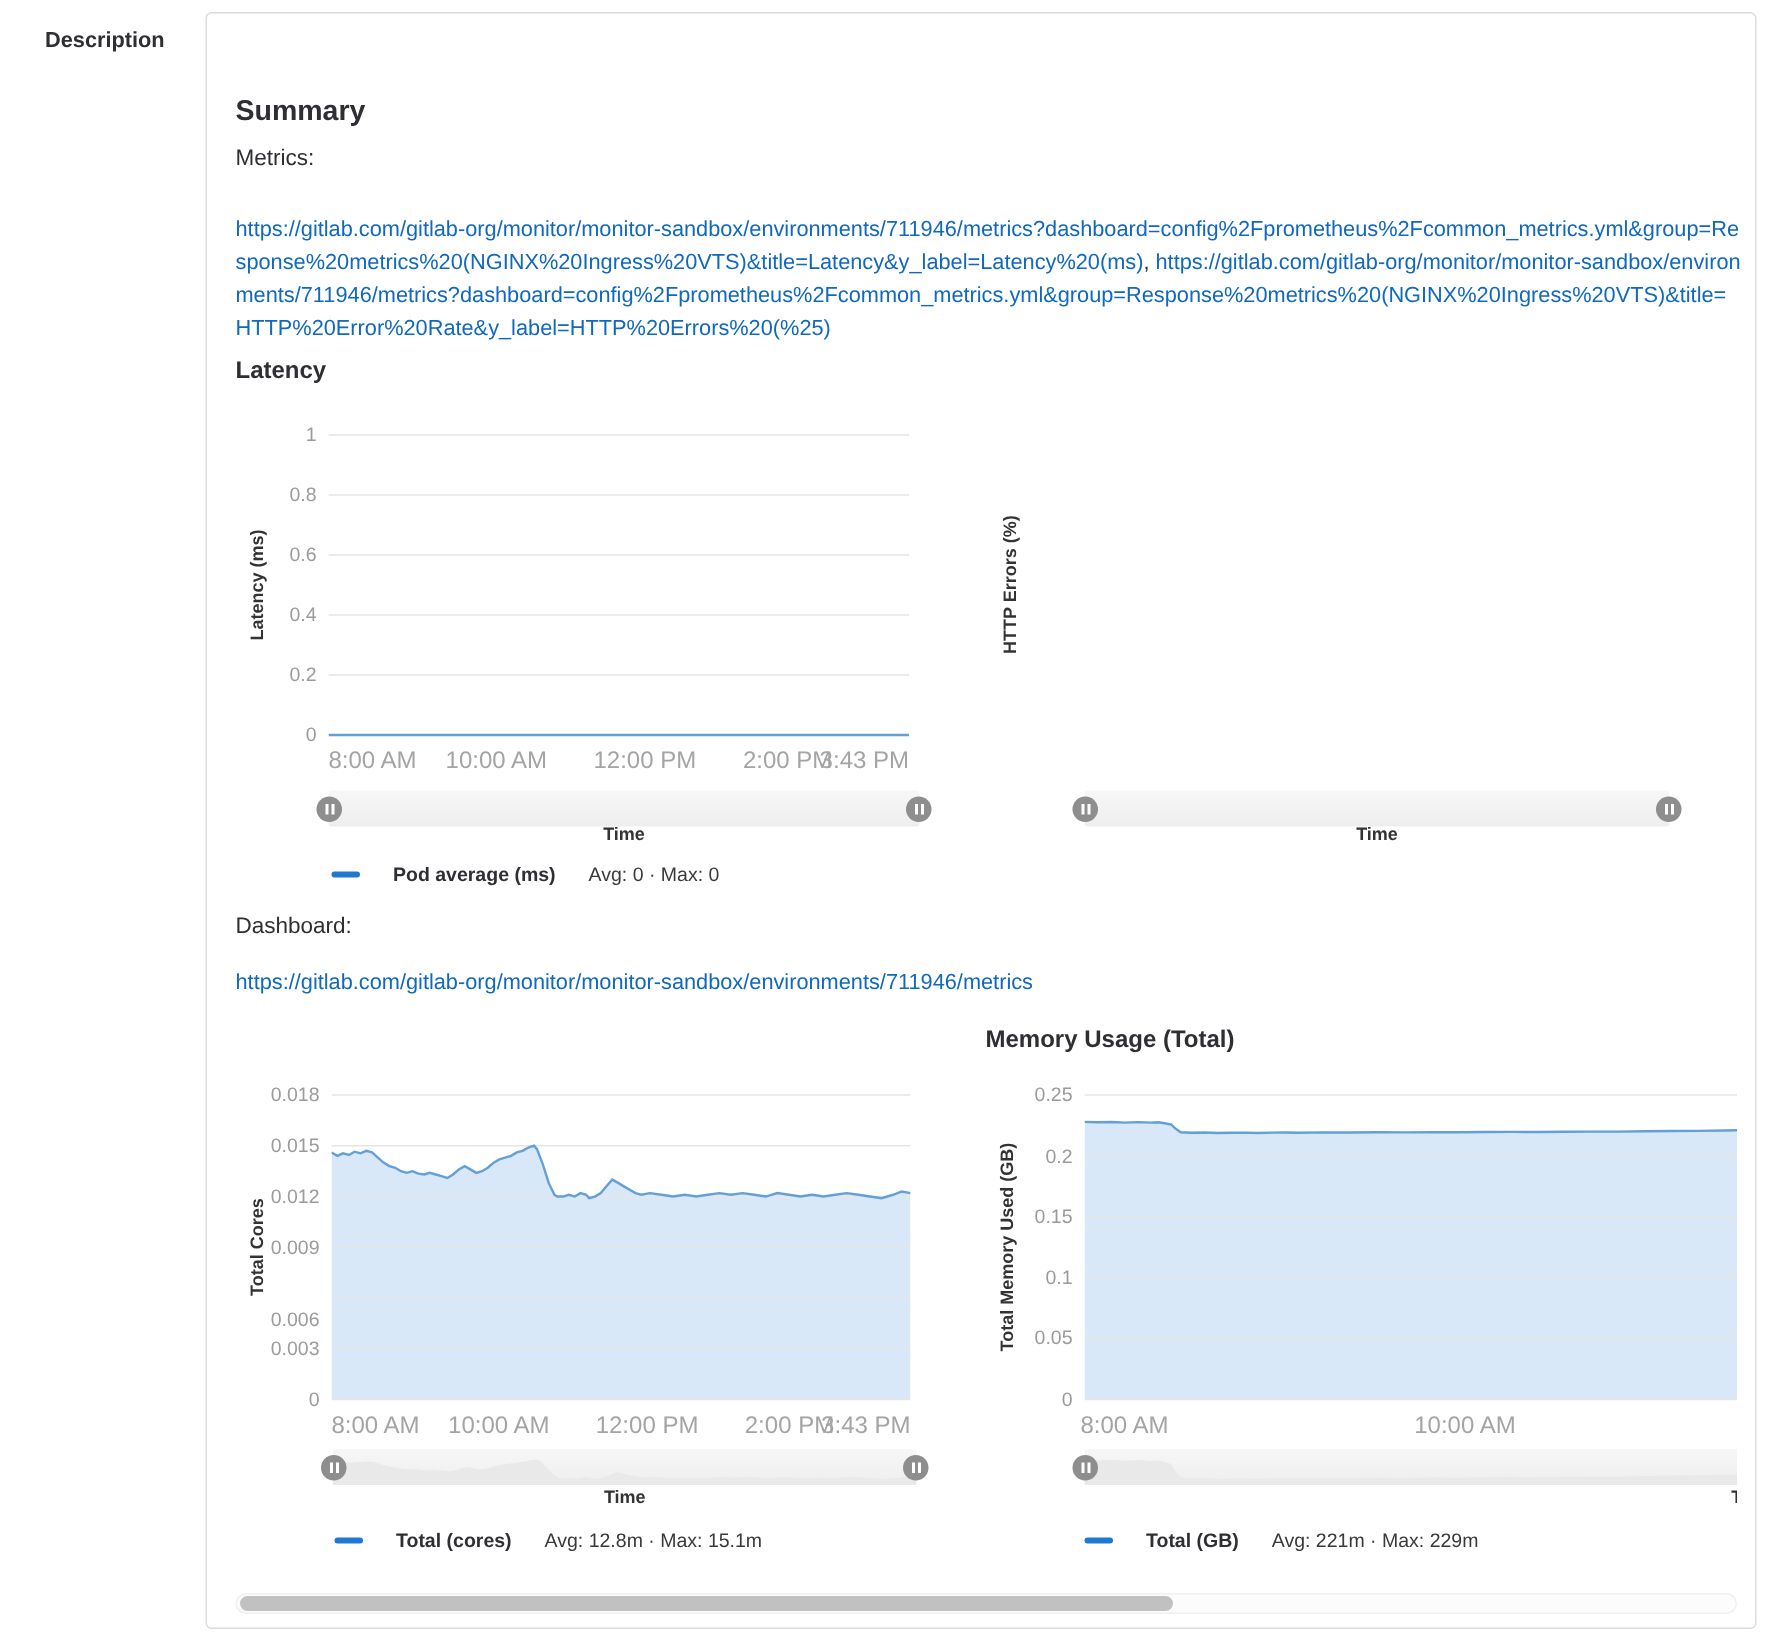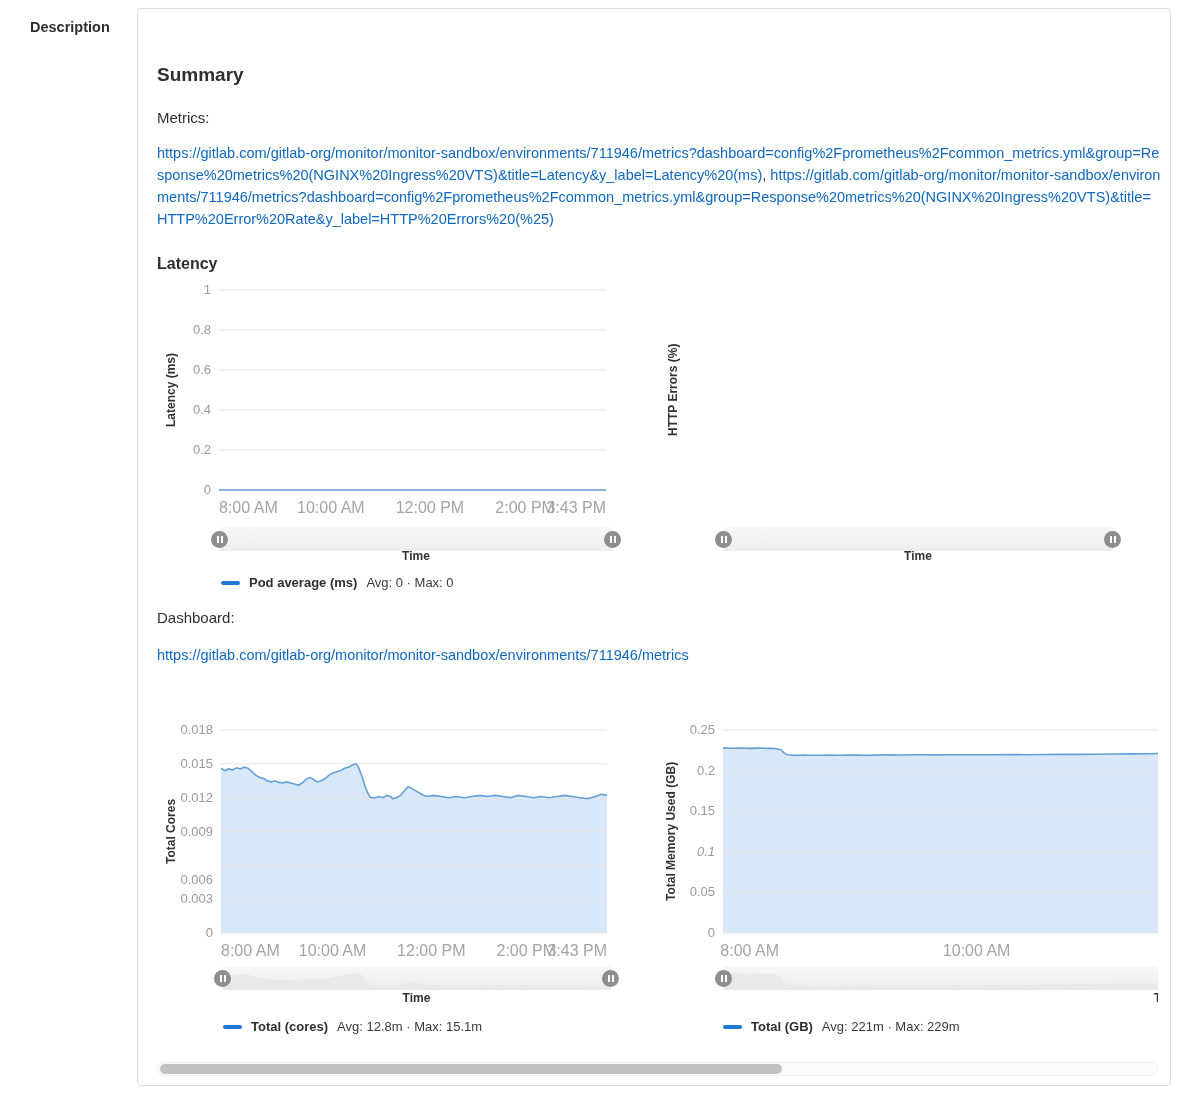--- a/index.html
+++ b/index.html
@@ -10,45 +10,45 @@
   .panel{position:absolute;left:137px;top:8px;width:1034px;height:1078px;background:#fff;
     border:1px solid #dcdcdc;border-radius:4px}
   .tabbar{position:absolute;left:16px;right:16px;top:0;height:42px;border-bottom:1px solid #e7e7e7;
     display:flex;align-items:center;gap:22px;padding-left:9px}
   .tab{font-size:15px;color:#8b8a8f;cursor:pointer;height:42px;line-height:42px;position:relative;padding:0 2px}
   .tab.active{color:#2f2e33;font-weight:bold}
   .tab.active::after{content:"";position:absolute;left:-6px;right:-6px;bottom:-1px;height:2px;
     background:var(--accent,#6666c4);border-radius:2px}
   .summary{position:absolute;left:19px;top:55px;font-size:19px;font-weight:bold;color:#2f2e33}
   .metrics-label,.dash-label{position:absolute;left:19px;font-size:15px;color:#2f2e33}
-  .metrics-label{top:100px}
+  .metrics-label{top:88px}
   .dash-label{top:600px}
   .links{position:absolute;left:19px;top:133px;width:1004px;font-size:14.5px;line-height:22px;word-break:break-all}
   .links a,.dash-link a{color:var(--link,#1068bf);text-decoration:none;cursor:pointer}
   .links .sep{color:#2f2e33}
   .dash-link{position:absolute;left:19px;top:638px;font-size:14.5px}
   
   .chart{position:absolute;width:480px;height:352px}
-  .ctitle{margin-top:16px;font-size:16px;font-weight:bold;color:#2f2e33}
+  .ctitle{margin-top:0;font-size:16px;font-weight:bold;color:#2f2e33}
   .plot{position:absolute;left:0;width:100%;height:240px}
   .ytick{position:absolute;left:0;text-align:right;font-size:13px;color:#9b9b9b;line-height:15px}
   .plot svg.grid{position:absolute;top:0}
   .xrow{position:absolute;height:16px}
   .xtick{position:absolute;font-size:16px;color:#a4a4a4;white-space:nowrap}
   .ylab{position:absolute;width:16px;display:flex;align-items:center;justify-content:center;
     writing-mode:vertical-rl;transform:rotate(180deg);font-size:12px;font-weight:bold;color:#333;white-space:nowrap}
   .slider{position:absolute;height:24px;background:linear-gradient(#f7f7f7,#eeeeee);border-radius:2px;cursor:pointer}
   .mini{position:absolute;left:0;top:0}
   .handle{position:absolute;top:50%;margin-top:-8.5px;width:17px;height:17px;border-radius:50%;background:#8e8e8e}
   .handle::before,.handle::after{content:"";position:absolute;top:5px;width:2px;height:7px;background:#fff}
   .handle::before{left:6px}
   .handle::after{left:10px}
   .hl{left:-8px}.hr{right:-8px}
   .tlab{position:absolute;text-align:center;font-size:12px;font-weight:bold;color:#333;white-space:nowrap}
-  .legend{position:absolute;display:flex;align-items:center;gap:9px;font-size:13px;white-space:nowrap}
+  .legend{position:absolute;display:flex;align-items:center;gap:22px;font-size:13px;white-space:nowrap}
   .swatch{width:19px;height:4px;border-radius:2px;background:var(--swatch,#1f78d1);flex:none}
   .lname{font-weight:bold;color:#2f2e33}
   .lstats{color:#3a3a3a}
   .clip{overflow:hidden;width:501px}
   .hscroll{position:absolute;left:19px;top:1053px;width:1001px;height:14px;background:#fcfcfc;
     border:1px solid #f0f0f0;border-radius:7px}
   .hthumb{position:absolute;left:2px;top:1px;width:622px;height:10px;border-radius:5px;background:#c1c1c1;cursor:pointer}
 </style>
 </head>
 <body>
@@ -151,25 +151,26 @@
     </div>
     <div class="tlab" style="left:65px;top:306px;width:389px">Time</div>
     <div class="legend" style="left:66px;top:334px">
       <span class="swatch"></span>
       <span class="lname">Total (cores)</span>
       <span class="lstats">Avg: 12.8m · Max: 15.1m</span>
     </div>
   </div>
 
   <div class="chart clip" style="left:519px;top:676px">
+    <h3 class="ctitle">Memory Usage (Total)</h3>
     <div class="ylab" style="left:6px;top:44px;height:205px">Total Memory Used (GB)</div>
     <div class="plot" style="top:44px">
         <div class="ytick" style="width: 58px; top: 196px;">0</div>
         <div class="ytick" style="width: 58px; top: 155.4px;">0.05</div>
-        <div class="ytick" style="width: 58px; top: 114.8px; font-style: italic;">0.1</div>
+        <div class="ytick" style="width: 58px; top: 114.8px;">0.1</div>
         <div class="ytick" style="width: 58px; top: 74.2px;">0.15</div>
         <div class="ytick" style="width: 58px; top: 33.6px;">0.2</div>
         <div class="ytick" style="width: 58px; top: -7px;">0.25</div>
         <svg width="890" height="206" class="grid" style="left: 66px;">
           <path d="M0.0 18.9 L8.9 19.2 L17.8 19.0 L26.7 19.4 L35.6 19.1 L44.5 19.4 L49.0 19.2 L53.4 19.8 L57.9 20.7 L60.5 23.3 L64.1 25.8 L71.2 26.2 L80.1 26.0 L89.0 26.3 L97.9 26.2 L106.8 26.1 L115.7 26.3 L124.6 26.1 L133.5 26.0 L142.4 26.2 L160.2 25.9 L178.0 26.0 L195.8 25.8 L213.6 25.9 L231.4 25.8 L249.2 25.8 L267.0 25.7 L284.8 25.6 L302.6 25.7 L320.4 25.5 L338.2 25.4 L356.0 25.4 L373.8 25.2 L391.6 25.0 L409.4 24.9 L427.2 24.7 L436.1 24.5 L436.1 204 L0 204 Z" fill="#d9e8f8" stroke="none"></path>
           <line x1="0" x2="890" y1="204.0" y2="204.0" stroke="#e5e5e5" stroke-width="1"></line>
           <line x1="0" x2="890" y1="163.4" y2="163.4" stroke="#e5e5e5" stroke-width="1"></line>
           <line x1="0" x2="890" y1="122.8" y2="122.8" stroke="#e5e5e5" stroke-width="1"></line>
           <line x1="0" x2="890" y1="82.2" y2="82.2" stroke="#e5e5e5" stroke-width="1"></line>
           <line x1="0" x2="890" y1="41.6" y2="41.6" stroke="#e5e5e5" stroke-width="1"></line>

